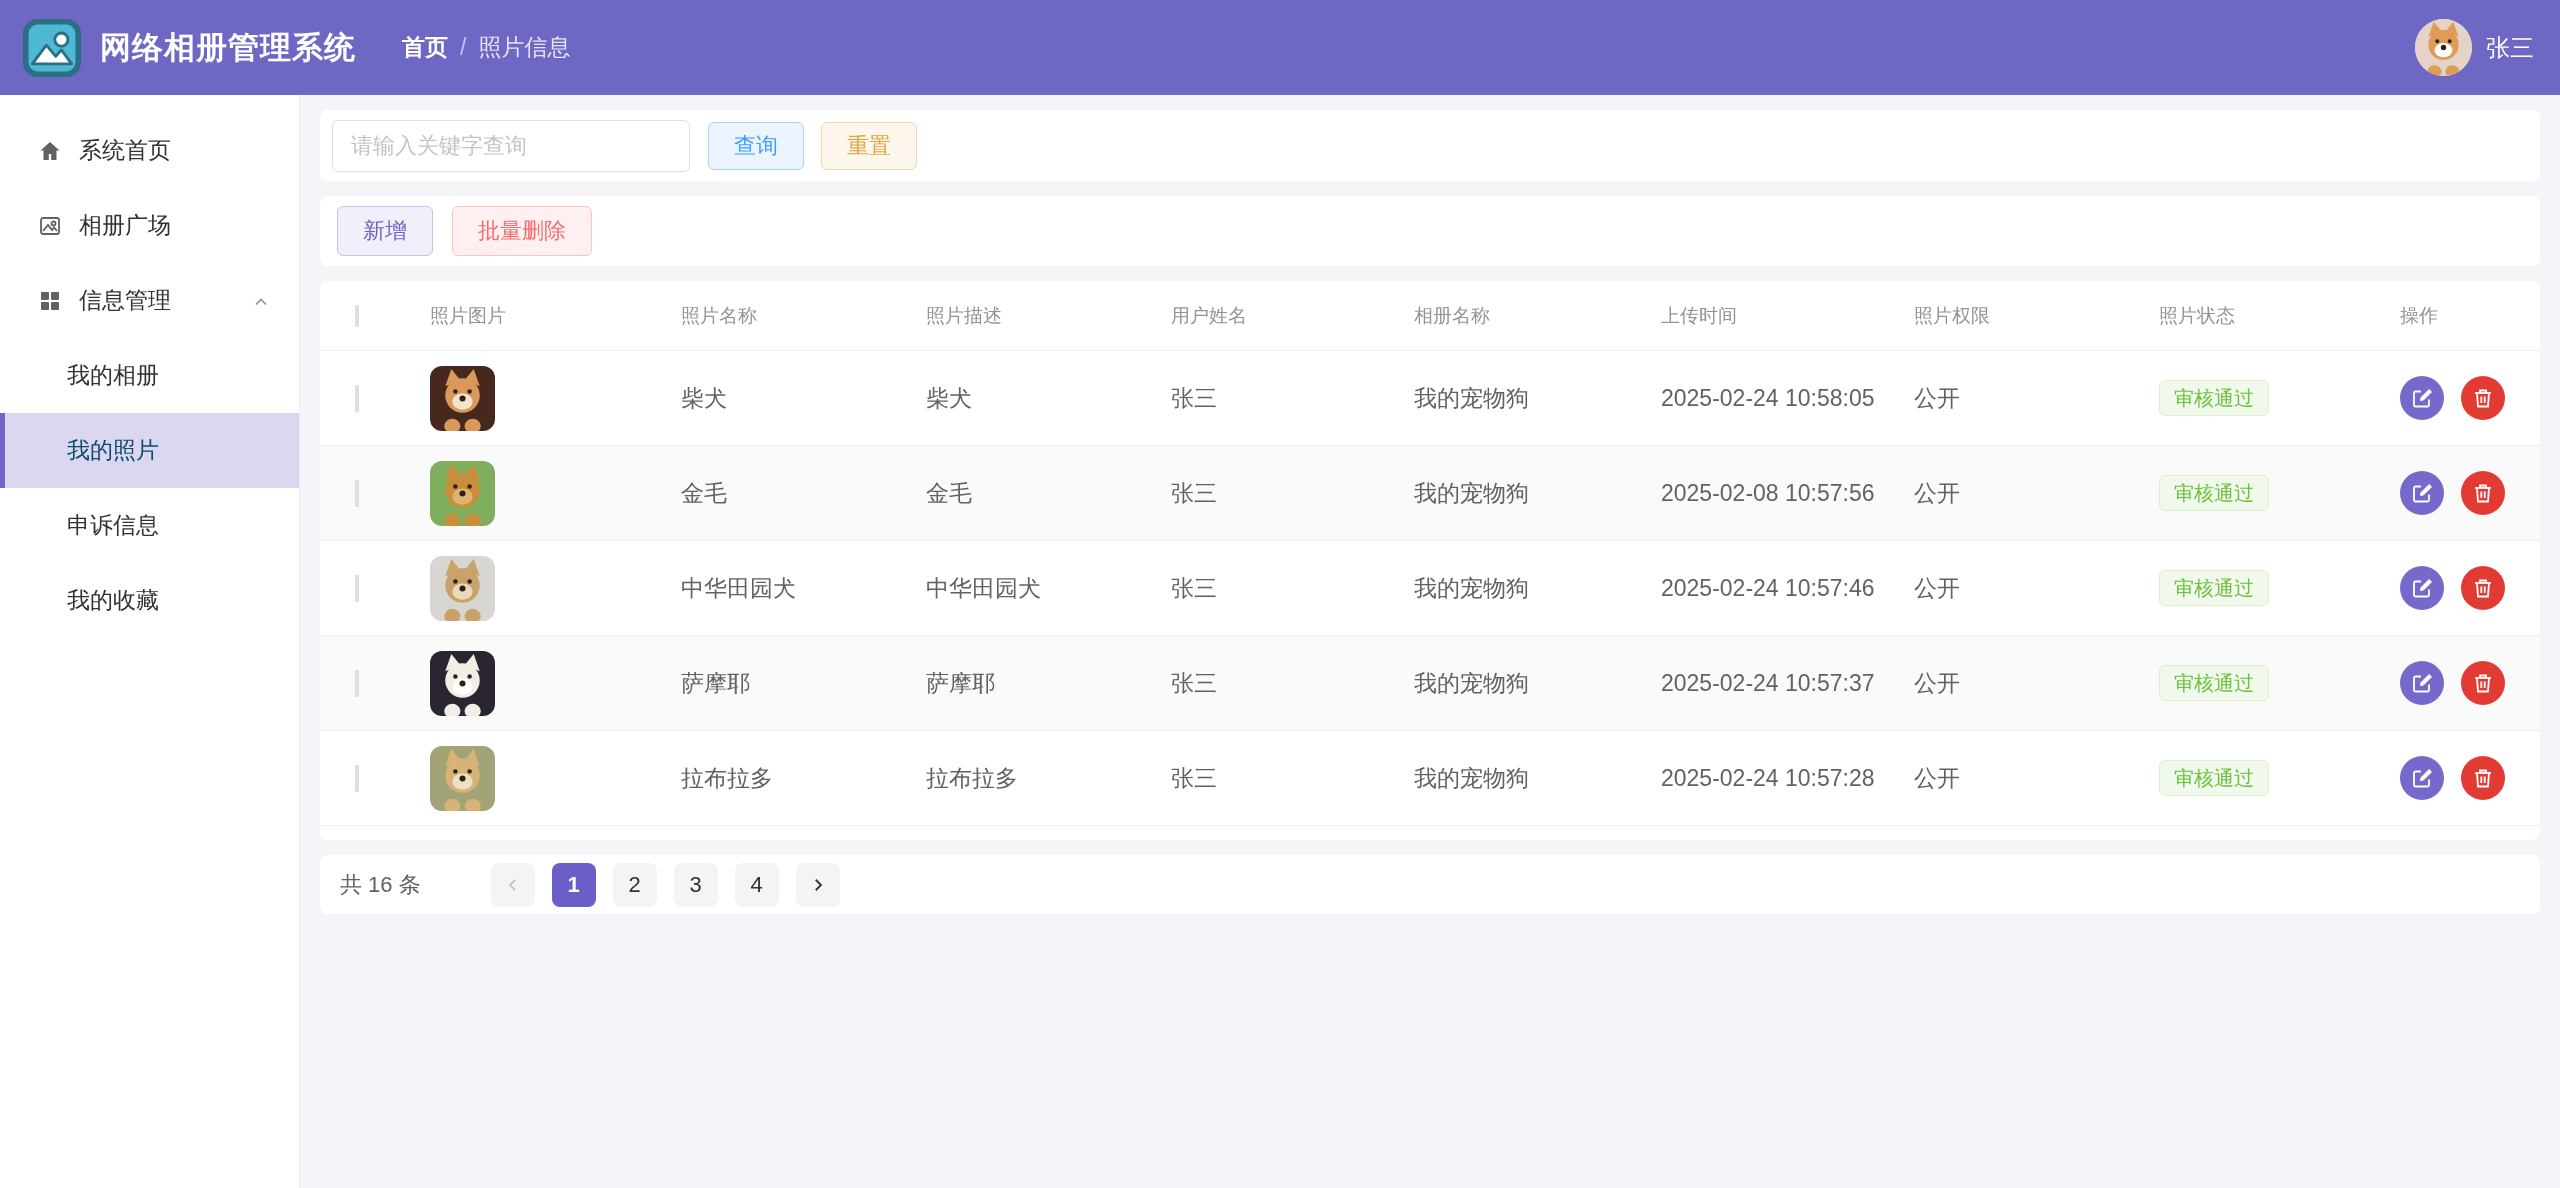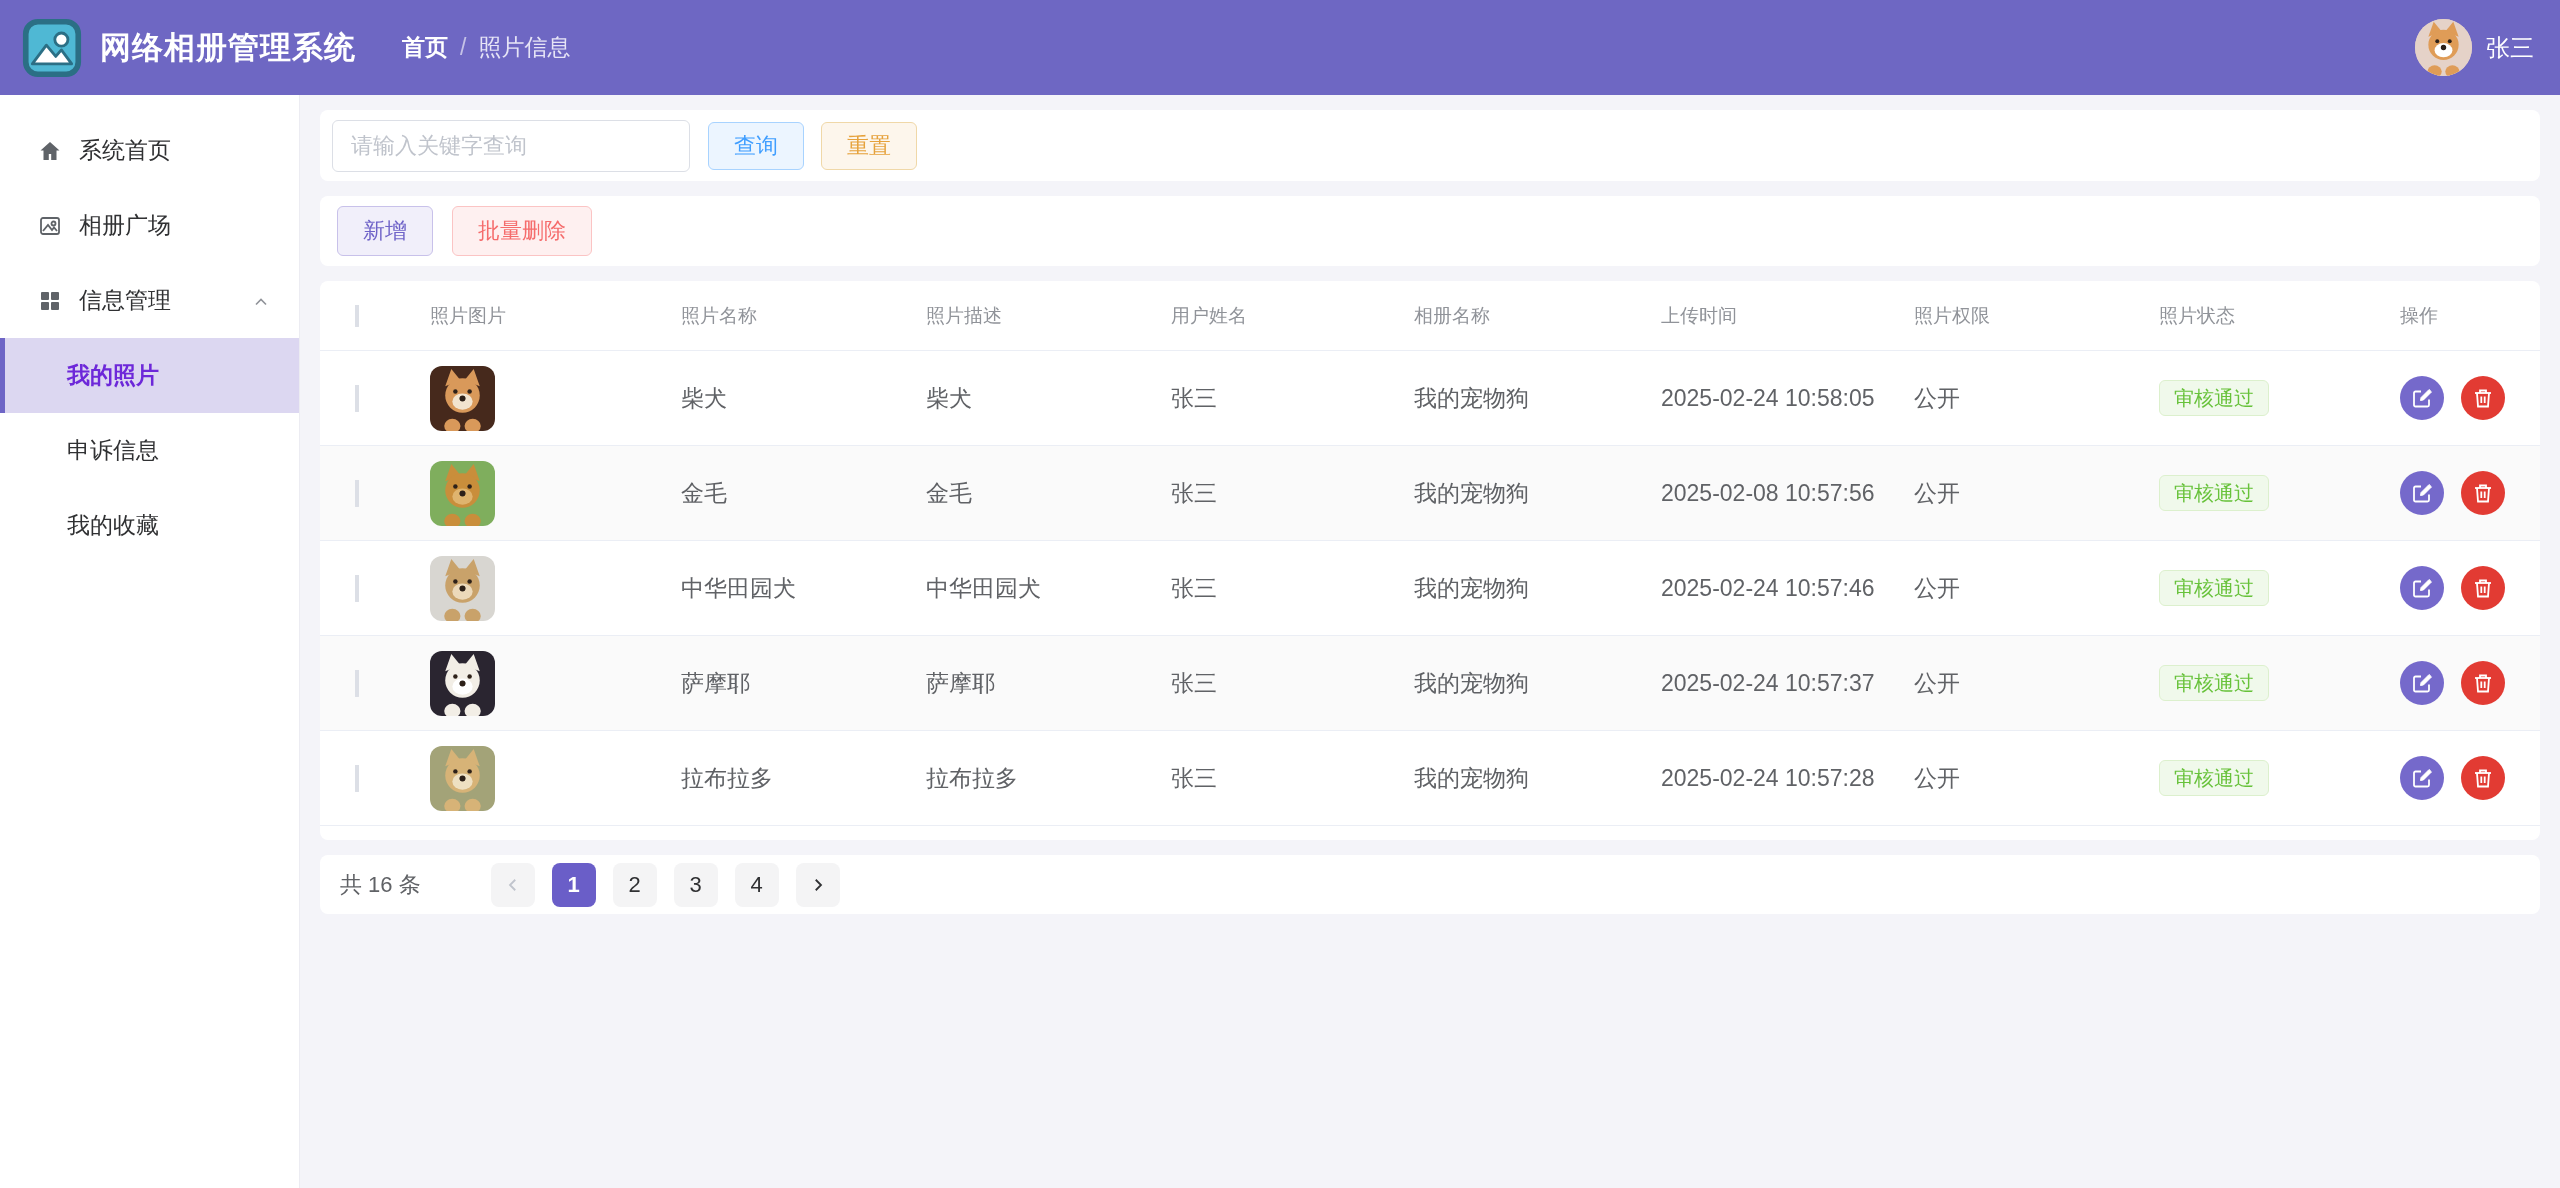--- a/index.html
+++ b/index.html
@@ -21,21 +21,21 @@
 
   
   .sidebar { position:absolute; left:0; top:95px; width:300px; bottom:0;
     background:#fff; border-right:1px solid #ececf2; padding-top:18px; }
   .menu-item { height:75px; display:flex; align-items:center; padding-left:38px;
     font-size:23px; color:#303133; cursor:pointer; position:relative; }
   .menu-item .mi-icon { width:24px; height:24px; margin-right:17px; flex:0 0 auto; }
   .menu-item .chevron { position:absolute; right:28px; width:20px; height:20px; }
   .sub-item { height:75px; display:flex; align-items:center; padding-left:62px;
     font-size:23px; color:#303133; cursor:pointer; border-left:5px solid transparent; }
-  .sub-item.active { background:#dcd7f1; color:#6d28d9; border-left-color:#6e65c6;font-weight:bold; }
+  .sub-item.active { background:#dcd7f1; color:#0c4a6e; border-left-color:#6e65c6; }
 
   
   .main { position:absolute; left:300px; top:95px; right:0; bottom:0;
     background:#f4f4f9; padding:15px 20px; overflow:hidden; }
   .card { background:#fff; border-radius:8px; }
 
   
   .search-card { height:71px; display:flex; align-items:center; padding:0 12px; margin-bottom:15px; }
   .keyword-input { width:358px; height:52px; border:1px solid #dcdfe6; border-radius:6px;
     font-size:22px; padding:8px 18px; color:#606266; outline:none; background:#fff;
@@ -149,20 +149,23 @@
         <rect x="3" y="13" width="8" height="8" rx="1"></rect>
           <rect x="13" y="13" width="8" height="8" rx="1"></rect>
       </svg>
     </span>
     <span>信息管理</span>
     <span class="chevron">
       <svg viewBox="0 0 24 24" fill="none" stroke="#909399" stroke-width="2">
           <path d="M6 15l6-6 6 6"></path>
         </svg>
     </span>
+  </div>
+  <div class="sub-item">
+    <span>我的相册</span>
   </div>
   <div class="sub-item active">
     <span>我的照片</span>
   </div>
   <div class="sub-item">
     <span>申诉信息</span>
   </div>
   <div class="sub-item">
     <span>我的收藏</span>
   </div>

